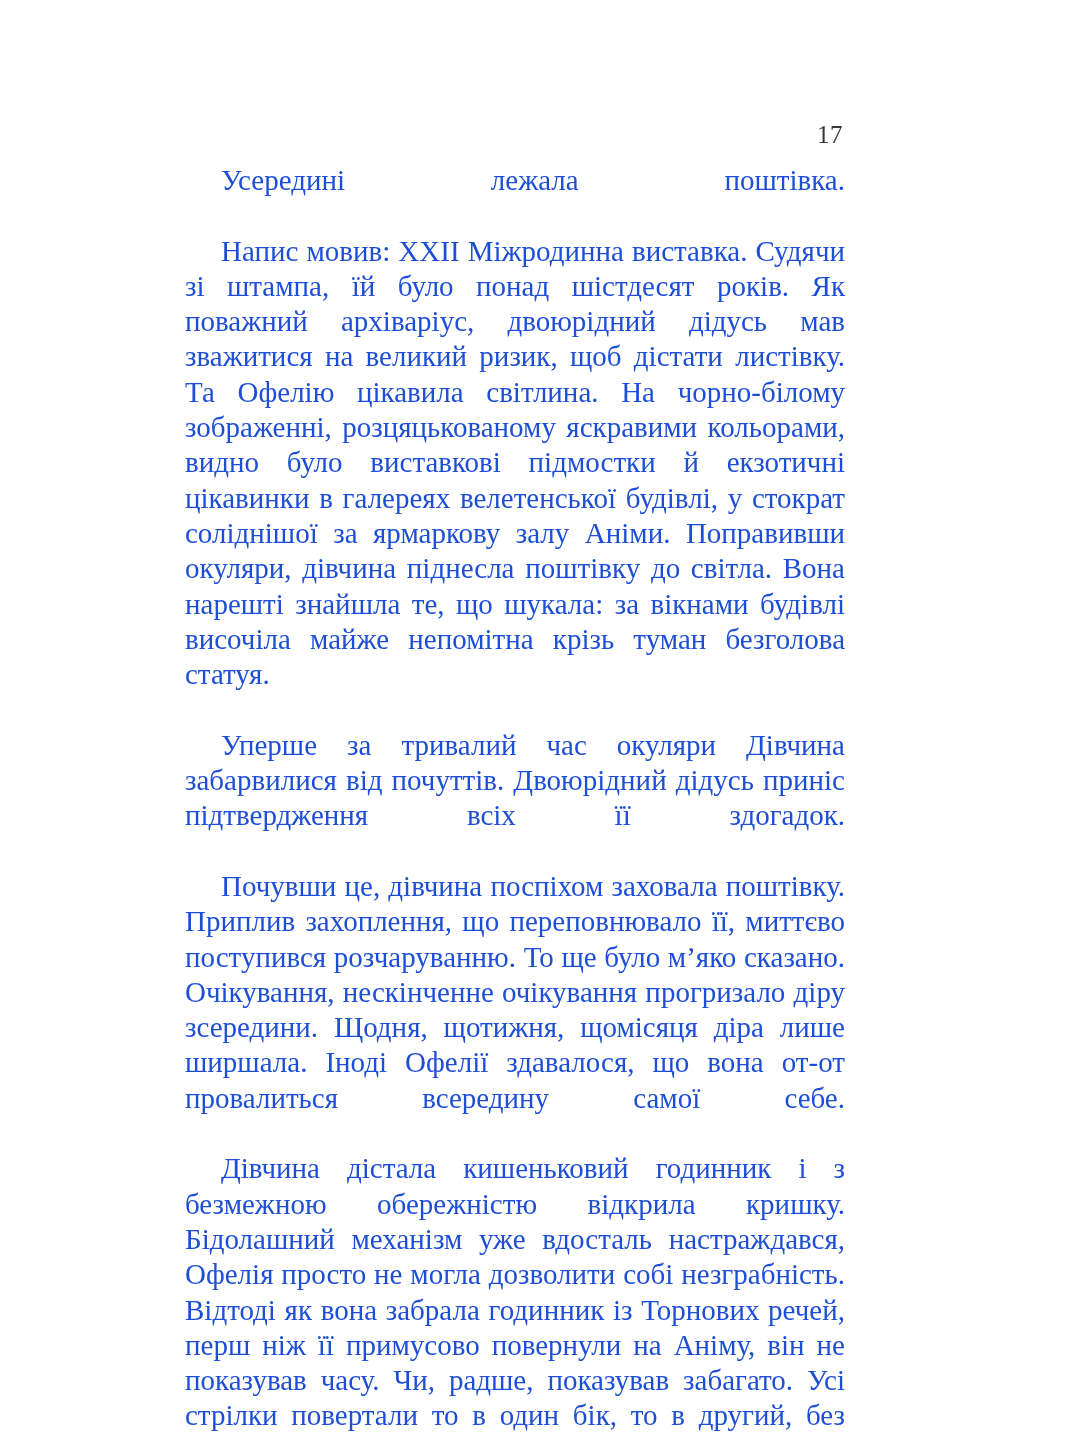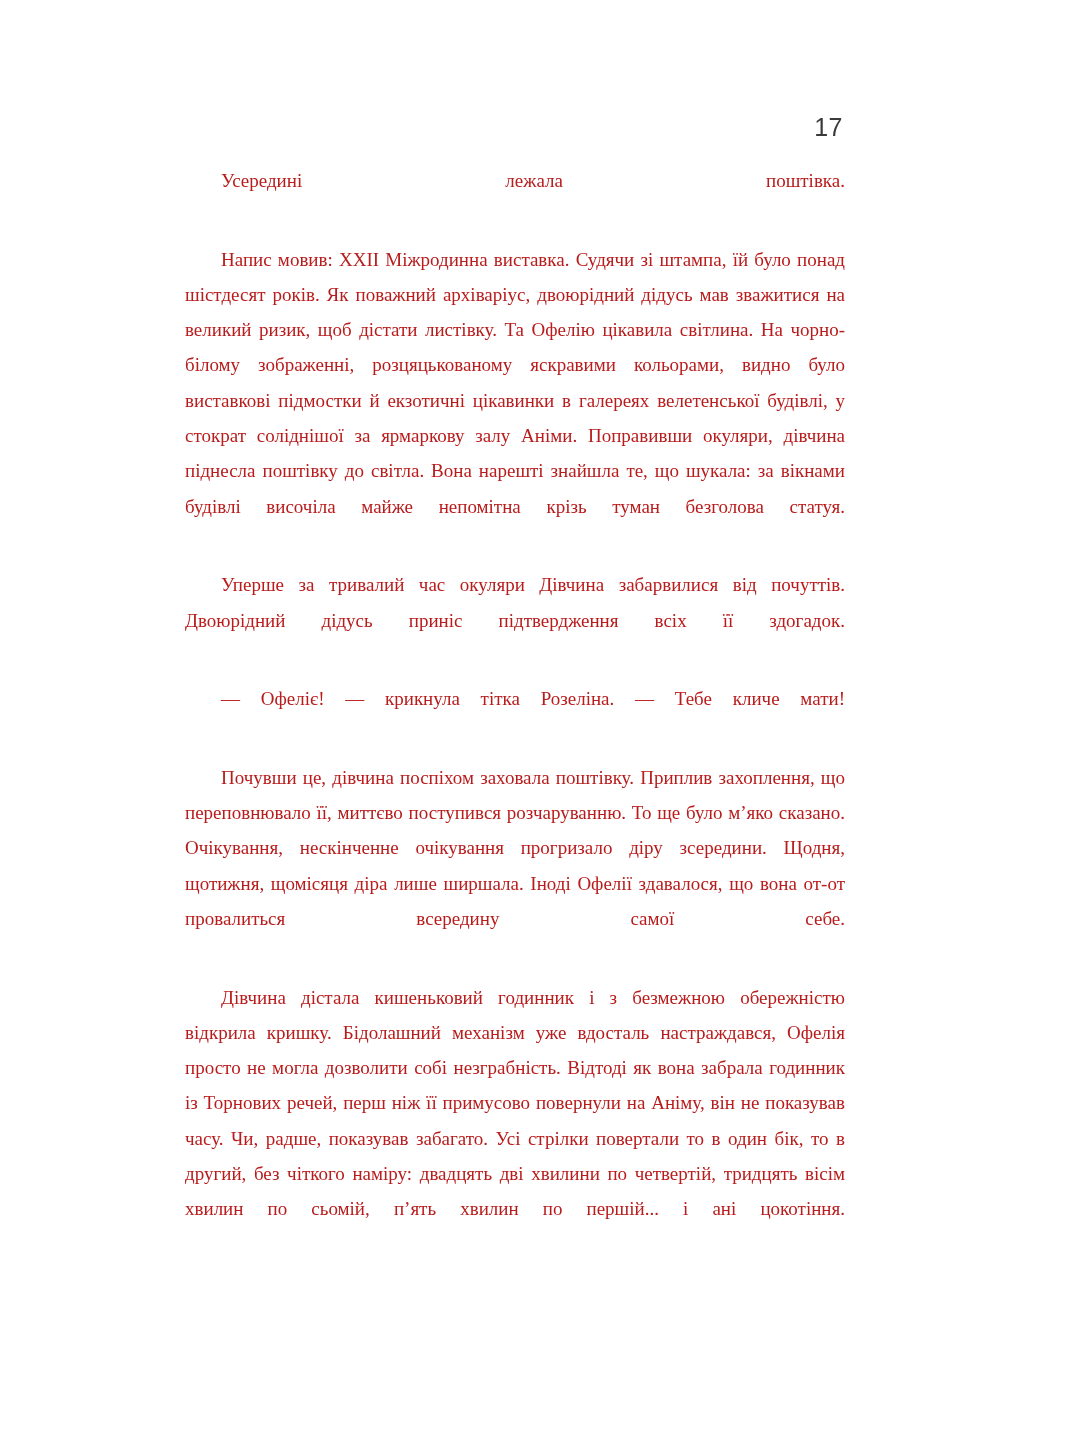--- a/index.html
+++ b/index.html
@@ -14,72 +14,71 @@
     height: 1440px;
     background: #ffffff;
     overflow: hidden;
     font-family: "Liberation Serif", "DejaVu Serif", serif;
     color: #1c1c1c;
   }
 
   
   .folio {
     position: absolute;
-    top: 112px;
+    top: 120px;
     left: 185px;
     width: 658px;
     text-align: right;
-    font-family: Liberation Sans, sans-serif;
+    font-family: Liberation Serif, serif;
     font-size: 25px;
     line-height: 30px;
     color: #3a3a3a;
     letter-spacing: 0.5px;
   }
 
   
   .textblock {
     position: absolute;
     top: 163px;
     left: 185px;
     width: 660px;
   }
 
   .para {
     margin: 0;
-    font-size: 19px;
+    font-size: 29px;
     line-height: 35.3px;
     text-align: justify;
     text-justify: inter-word;
     text-indent: 36px;
     hyphens: manual;
     -webkit-hyphens: manual;
     word-spacing: 0px;
-    color: #b91c1c;
+    color: #1d4ed8;
   }
 
   
   .para:after {
     content: "";
     display: inline-block;
     width: 100%;
   }
 
   .para + .para {
-    margin-top: 8px;
+    margin-top: 0;
   }
 </style>
 </head>
 <body>
 
 <div class="page">
 
   <div class="folio">17</div>
 
   <div class="textblock">
     <p class="para">Усередині лежала поштівка.</p>
     <p class="para">Напис мовив: XXII Міжродинна виставка. Судячи зі штампа, їй було понад шістдесят років. Як поважний архіваріус, двоюрідний дідусь мав зважитися на великий ризик, щоб дістати листівку. Та Офелію цікавила світлина. На чорно-білому зображенні, розцяцькованому яскравими кольорами, видно було виставкові підмостки й екзотичні цікавинки в галереях велетенської будівлі, у стократ соліднішої за ярмаркову залу Аніми. Поправивши окуляри, дівчина піднесла поштівку до світла. Вона нарешті знайшла те, що шукала: за вікнами будівлі височіла майже непомітна крізь туман безголова статуя.</p>
     <p class="para">Уперше за тривалий час окуляри Дівчина забарвилися від почуттів. Двоюрідний дідусь приніс підтвердження всіх її здогадок.</p>
-    <p class="para">— Офеліє! — крикнула тітка Розеліна. — Тебе кличе мати!</p>
     <p class="para">Почувши це, дівчина поспіхом заховала поштівку. Приплив захоплення, що переповнювало її, миттєво поступився розчаруванню. То ще було м’яко сказано. Очікування, нескінченне очікування прогризало діру зсередини. Щодня, щотижня, щомісяця діра лише ширшала. Іноді Офелії здавалося, що вона от-от провалиться всередину самої себе.</p>
     <p class="para">Дівчина дістала кишеньковий годинник і з безмежною обережністю відкрила кришку. Бідолашний механізм уже вдосталь настраждався, Офелія просто не могла дозволити собі незграбність. Відтоді як вона забрала годинник із Торнових речей, перш ніж її примусово повернули на Аніму, він не показував часу. Чи, радше, показував забагато. Усі стрілки повертали то в один бік, то в другий, без чіткого наміру: двадцять дві хвилини по четвертій, тридцять вісім хвилин по сьомій, п’ять хвилин по першій... і ані цокотіння.</p>
   </div>
 
 </div>
 
 </body></html>

